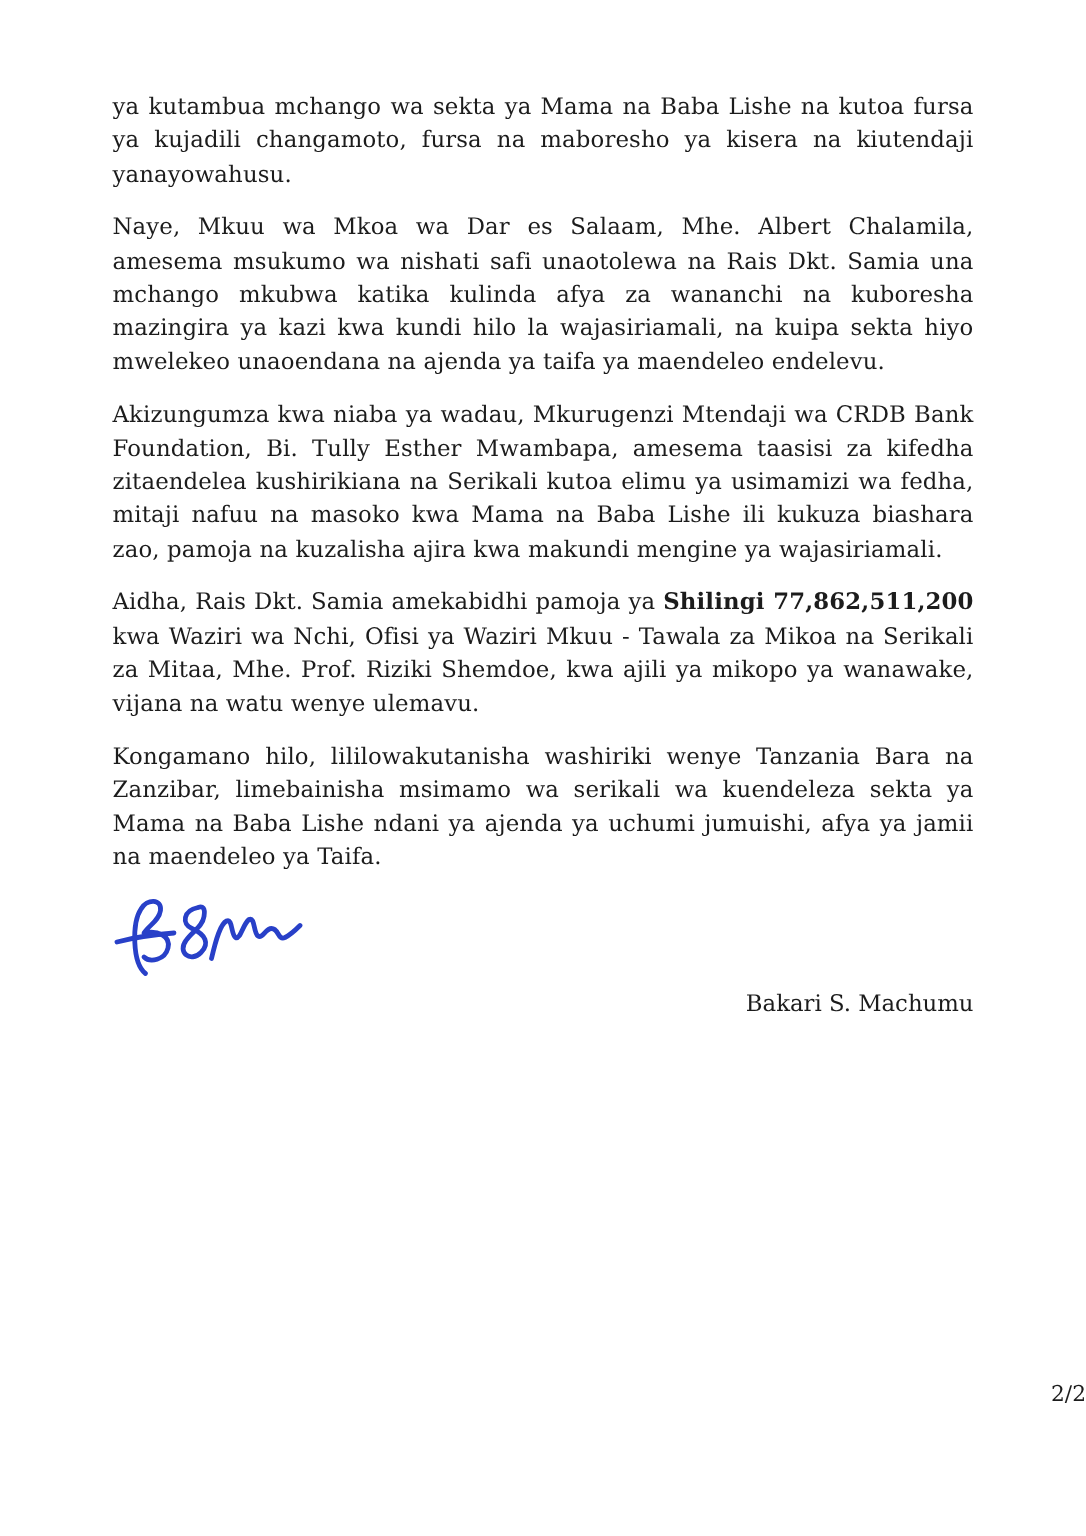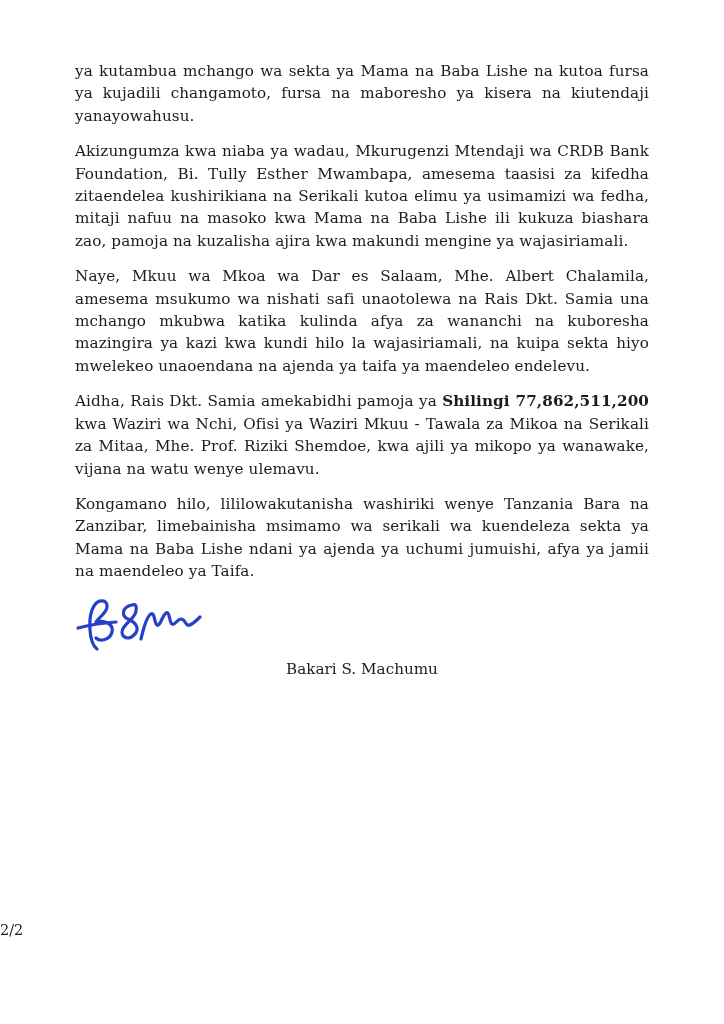--- a/index.html
+++ b/index.html
@@ -39,44 +39,44 @@
     font-weight: bold;
   }
   .signature-block {
     margin: 4px 0 2px 0;
     height: 60px;
   }
   .signer-name, .signer-title {
     margin: 0;
     font-size: 15.2px;
     line-height: 22.4px;
-    text-align: center;
+    text-align: right;
   }
   .footer {
     position: absolute;
     left: 0;
     top: 920px;
     width: 724px;
-    text-align: left;
+    text-align: right;
     font-size: 14.5px;
     line-height: 20px;
     color: #1c1c1c;
   }
 </style>
 </head>
 <body>
 
 <div class="page">
   <div class="content">
 
     <p class="para">ya kutambua mchango wa sekta ya Mama na Baba Lishe na kutoa fursa ya kujadili changamoto, fursa na maboresho ya kisera na kiutendaji yanayowahusu.</p>
 
+    <p class="para">Naye, Mkuu wa Mkoa wa Dar es Salaam, Mhe. Albert Chalamila, amesema msukumo wa nishati safi unaotolewa na Rais Dkt. Samia una mchango mkubwa katika kulinda afya za wananchi na kuboresha mazingira ya kazi kwa kundi hilo la wajasiriamali, na kuipa sekta hiyo mwelekeo unaoendana na ajenda ya taifa ya maendeleo endelevu.</p>
+
     <p class="para">Akizungumza kwa niaba ya wadau, Mkurugenzi Mtendaji wa CRDB Bank Foundation, Bi. Tully Esther Mwambapa, amesema taasisi za kifedha zitaendelea kushirikiana na Serikali kutoa elimu ya usimamizi wa fedha, mitaji nafuu na masoko kwa Mama na Baba Lishe ili kukuza biashara zao, pamoja na kuzalisha ajira kwa makundi mengine ya wajasiriamali.</p>
-
-    <p class="para">Naye, Mkuu wa Mkoa wa Dar es Salaam, Mhe. Albert Chalamila, amesema msukumo wa nishati safi unaotolewa na Rais Dkt. Samia una mchango mkubwa katika kulinda afya za wananchi na kuboresha mazingira ya kazi kwa kundi hilo la wajasiriamali, na kuipa sekta hiyo mwelekeo unaoendana na ajenda ya taifa ya maendeleo endelevu.</p>
 
 
     <p class="para"><span>Aidha, Rais Dkt. Samia amekabidhi pamoja ya </span><strong>Shilingi 77,862,511,200</strong><span> kwa Waziri wa Nchi, Ofisi ya Waziri Mkuu - Tawala za Mikoa na Serikali za Mitaa, Mhe. Prof. Riziki Shemdoe, kwa ajili ya mikopo ya wanawake, vijana na watu wenye ulemavu.</span></p>
 
     <p class="para">Kongamano hilo, lililowakutanisha washiriki wenye Tanzania Bara na Zanzibar, limebainisha msimamo wa serikali wa kuendeleza sekta ya Mama na Baba Lishe ndani ya ajenda ya uchumi jumuishi, afya ya jamii na maendeleo ya Taifa.</p>
 
     <div class="signature-block">
       <svg width="128" height="58" viewBox="0 0 128 58" aria-hidden="true">
         <g fill="none" stroke-linecap="round" stroke-linejoin="round" stroke-width="3.2" stroke="#2840c8">
           <path d="M 3 32 C 14 29, 27 27, 41 26"></path>

